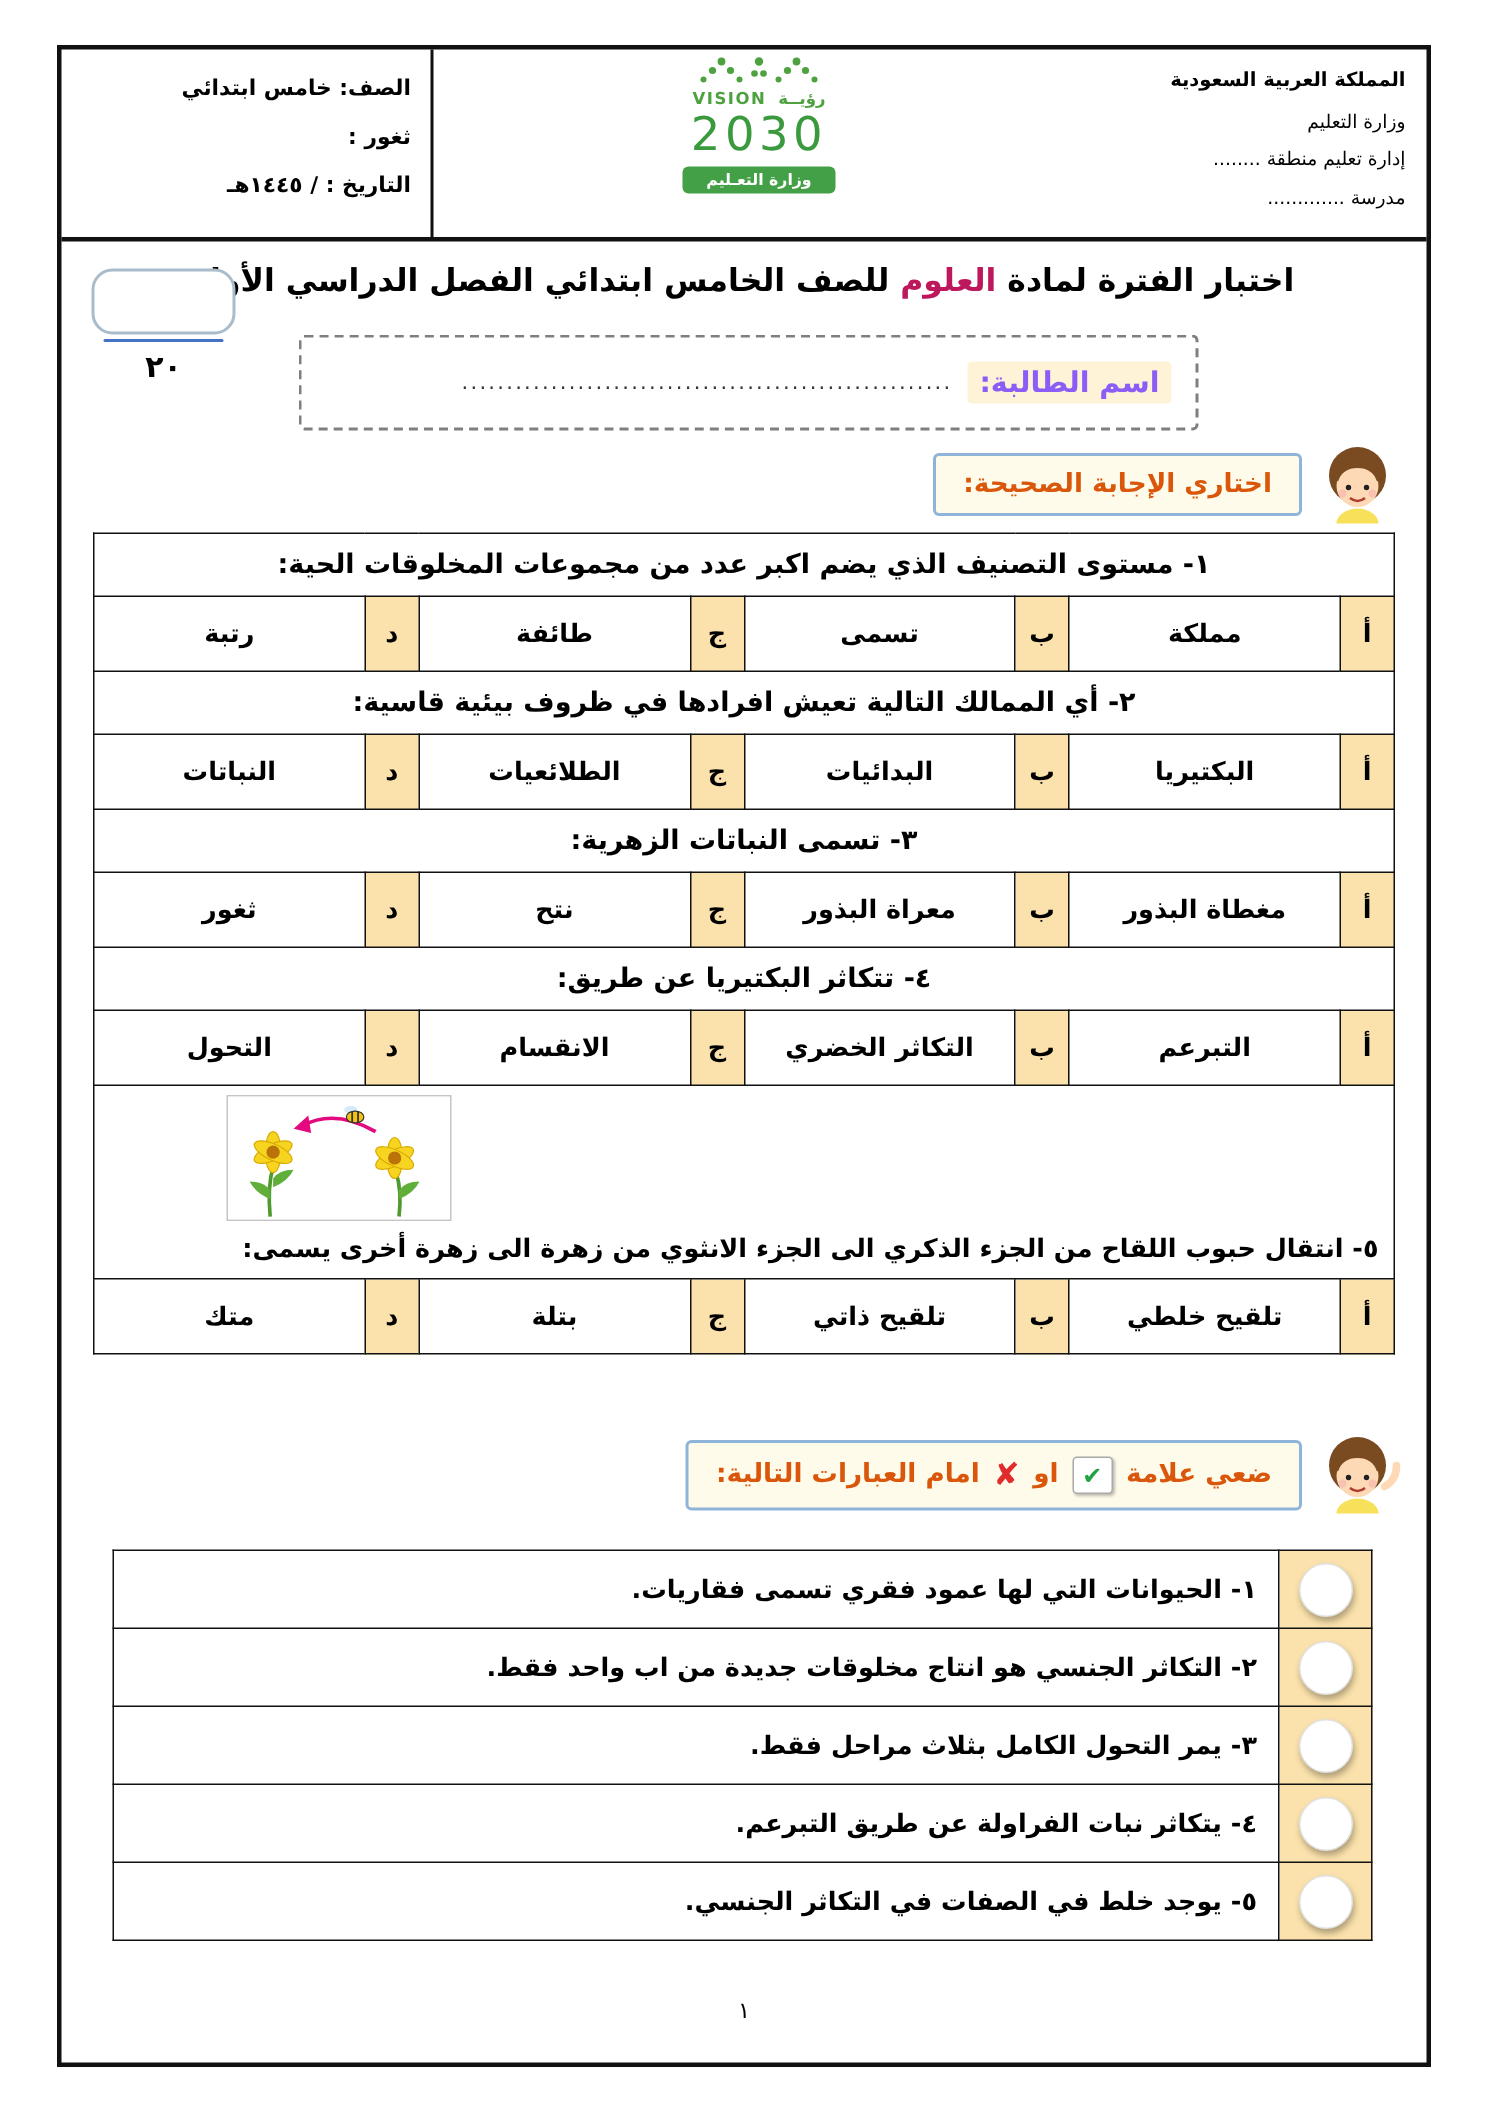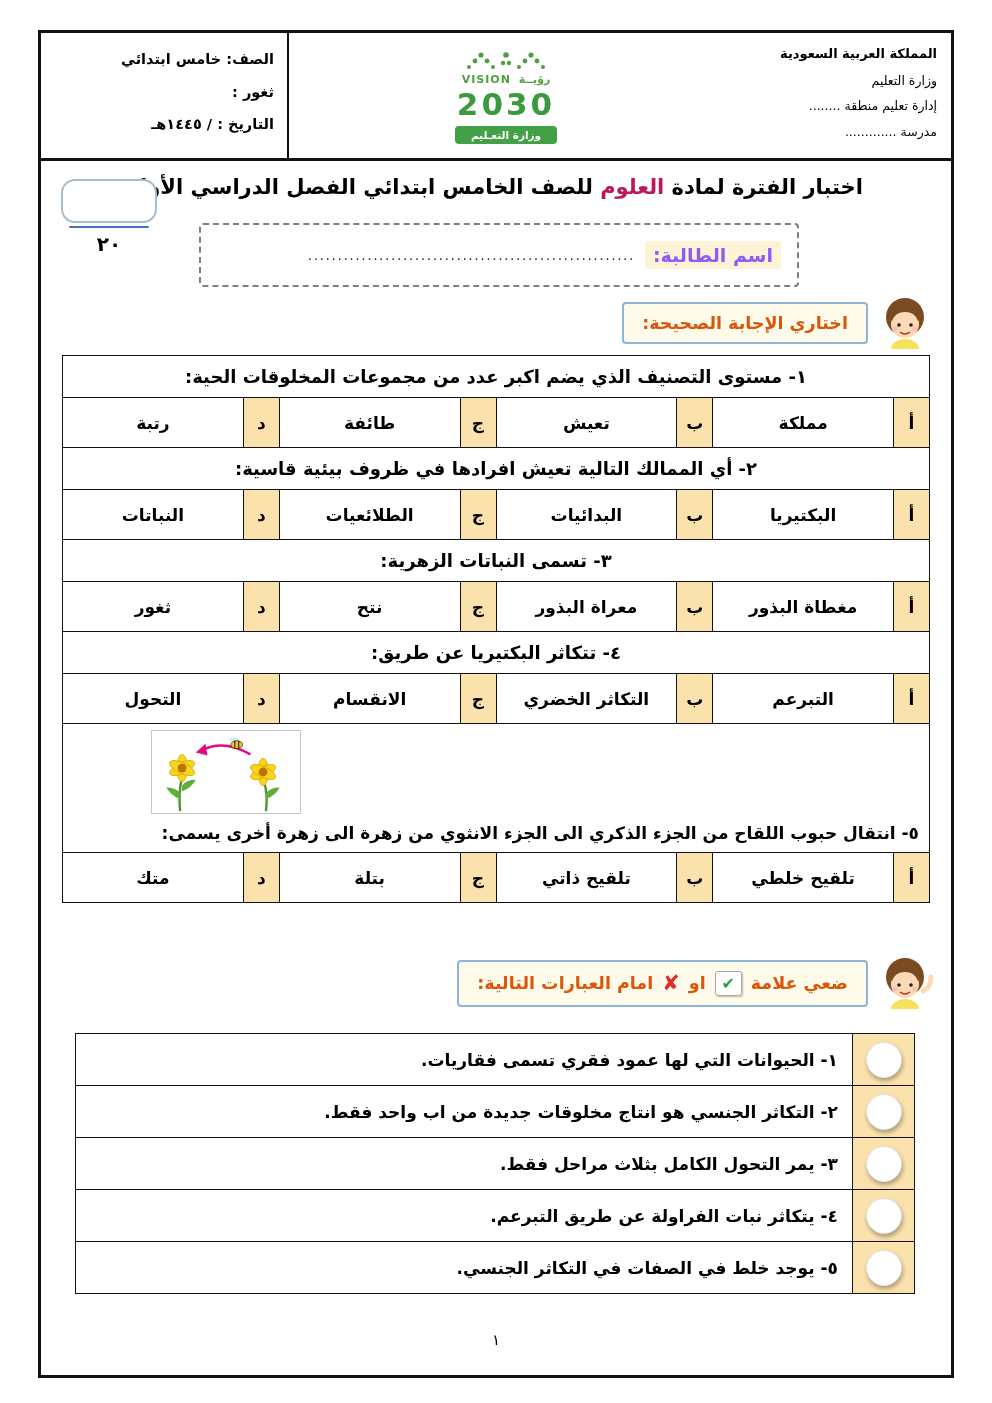--- a/index.html
+++ b/index.html
@@ -4,27 +4,27 @@
 <style>
   * { margin:0; padding:0; box-sizing:border-box; }
   body { background:#ffffff; font-family:"DejaVu Sans", sans-serif; color:#000; }
   .page { position:relative; width:992px; height:1403px; background:#fff; direction:rtl; overflow:hidden; margin:0 auto; }
   .frame { position:absolute; top:30px; left:38px; width:916px; height:1348px; border:3px solid #111; }
 
   
   .header { position:absolute; top:0; left:0; right:0; height:128px; border-bottom:3px solid #111; display:flex; }
   .h-right { width:228px; padding:8px 14px 0 0; font-size:12.5px; line-height:2.05; text-align:right; }
   .h-right .bold { font-weight:bold; font-size:13px; }
-  .h-center { flex:1; display:flex; align-items:center; justify-content:center; }
+  .h-center { flex:1; display:flex; align-items:flex-start; justify-content:center; }
   .h-left { width:248px; border-right:2px solid #111; padding:10px 13px 0 8px; font-weight:bold; font-size:14.5px; line-height:2.25; text-align:right; }
 
   .logo { text-align:center; line-height:1.15; }
   .logo-dots { display:block; margin:0 auto 1px; }
   .logo-vision { direction:ltr; display:flex; justify-content:center; gap:8px; font-size:11px; font-weight:bold; color:#4DA13F; letter-spacing:1px; }
-  .logo-year { direction:ltr; font-size:31px; font-weight:bold; color:#3C9A3E; letter-spacing:3px; }
+  .logo-year { direction:ltr; font-size:31px; font-weight:normal; color:#3C9A3E; letter-spacing:3px; }
   .logo-moe { display:inline-block; margin-top:3px; background:#43A047; color:#fff; font-size:10.5px; font-weight:bold; border-radius:4px; padding:3px 16px; }
 
   
   .title { position:absolute; top:142px; left:0; right:0; text-align:center; font-size:21px; font-weight:bold; }
   .title .subject { color:#be185d; }
 
   
   .score { position:absolute; top:146px; left:20px; width:96px; text-align:center; }
   .score-box { height:44px; border:2px solid #A9BCCB; border-radius:14px; background:#fff; }
   .score-line { height:2px; background:#4472C4; margin:3px 8px 4px; border-radius:2px; }
@@ -162,21 +162,21 @@
             <col>
         </colgroup>
         <tbody>
           <tr class="q-row">
             <td class="q-cell" colspan="8">١- مستوى التصنيف الذي يضم اكبر عدد من مجموعات المخلوقات الحية:</td>
           </tr>
           <tr class="opt-row">
             <td class="letter-cell">أ</td>
             <td class="opt-cell">مملكة</td>
             <td class="letter-cell">ب</td>
-            <td class="opt-cell">تعيش</td>
+            <td class="opt-cell">تسمى</td>
             <td class="letter-cell">ج</td>
             <td class="opt-cell">طائفة</td>
             <td class="letter-cell">د</td>
             <td class="opt-cell">رتبة</td>
           </tr>
 
           <tr class="q-row">
             <td class="q-cell" colspan="8">٢-  أي الممالك التالية تعيش افرادها في ظروف بيئية قاسية:</td>
           </tr>
           <tr class="opt-row">

